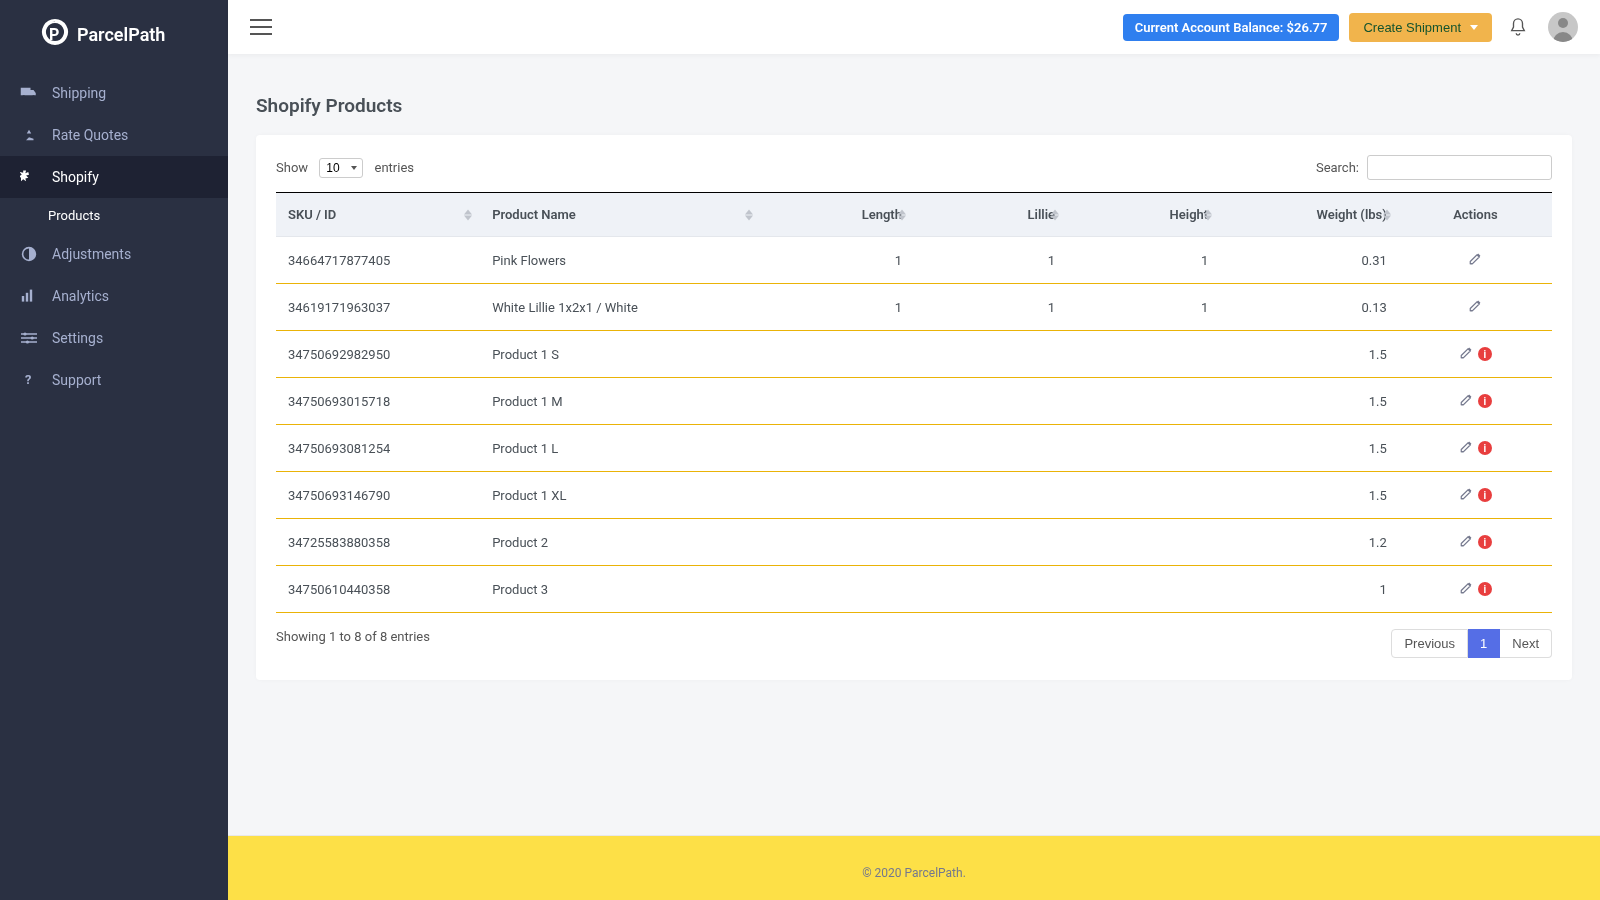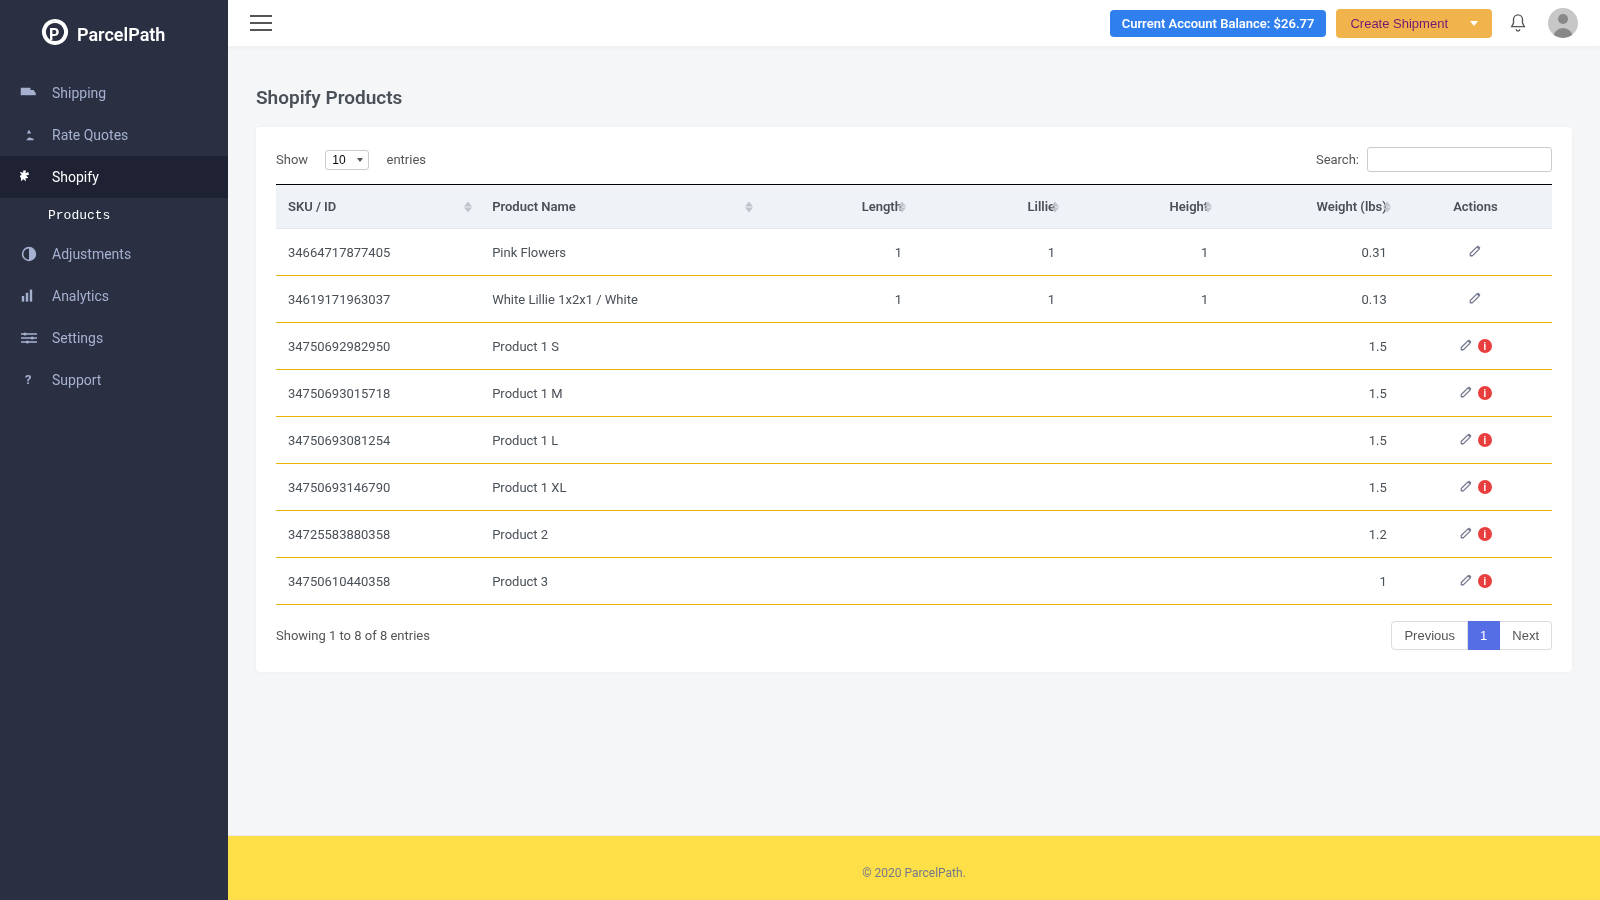--- a/index.html
+++ b/index.html
@@ -6,63 +6,63 @@
 body { font-family: -apple-system, BlinkMacSystemFont, "Segoe UI", Roboto, "Helvetica Neue", Arial, sans-serif; background: #f5f6f8; color: #444; }
 .app { display: flex; min-height: 900px; }
 
 
 .sidebar { width: 228px; background: #2a3042; color: #a6b0cf; flex-shrink: 0; }
 .logo-area { display:flex; align-items:center; justify-content:center; padding: 18px 0 20px; }
 .logo-area svg { }
 .nav-item { display:flex; align-items:center; gap:14px; padding: 12px 20px; font-size:14px; cursor:pointer; color:#a6b0cf; }
 .nav-item.active { background:#1e2233; color:#fff; }
 .nav-item .icon { width:18px; height:18px; display:flex; align-items:center; justify-content:center; fill:currentColor; }
-.sub-item { padding: 10px 17px 10px 48px; font-size:13px; color:#fff; cursor:pointer; background:#2a3042;font-family:Liberation Mono, monospace; }
+.sub-item { padding: 10px 17px 10px 48px; font-size:13px; color:#fff; cursor:pointer; background:#2a3042; }
 
 
 .main { flex:1; display:flex; flex-direction:column; }
-.topbar { height:46px; background:#fff; display:flex; align-items:center; padding: 0 22px; box-shadow: 0 2px 4px rgba(0,0,0,0.04); }
+.topbar { height:54px; background:#fff; display:flex; align-items:center; padding: 0 22px; box-shadow: 0 2px 4px rgba(0,0,0,0.04); }
 .hamburger { width:22px; height:16px; cursor:pointer; display:flex; flex-direction:column; justify-content:space-between; }
 .hamburger span { height:2px; background:#555; }
 .topbar-spacer { flex:1; }
 .balance-pill { background:#2f7fef; color:#fff; font-size:13px; font-weight:600; padding:6px 12px; border-radius:4px; margin-right:10px; }
-.create-btn { background:#f1b44c; color:#701a75; font-size:13px; font-weight:500; padding:7px 14px; border-radius:4px; border:none; cursor:pointer; display:flex; align-items:center; gap:22px; }
+.create-btn { background:#f1b44c; color:#14532d; font-size:13px; font-weight:500; padding:7px 14px; border-radius:4px; border:none; cursor:pointer; display:flex; align-items:center; gap:9px; }
 .create-btn .caret { width:0; height:0; border-left:4px solid transparent; border-right:4px solid transparent; border-top:5px solid #fff; }
 .top-icon { width:40px; display:flex; align-items:center; justify-content:center; margin-left:6px; cursor:pointer; }
 .avatar { width:30px; height:30px; border-radius:50%; background:#c7c7c7; display:flex; align-items:flex-end; justify-content:center; overflow:hidden; margin-left:10px; cursor:pointer;}
 .avatar svg { fill:#888; }
 
 
 .content { padding: 40px 28px; flex:1; }
 .page-title { font-size:19px; font-weight:600; color:#495057; margin-bottom:18px; }
 .card { background:#fff; border-radius:4px; padding: 20px 20px 22px; box-shadow:0 0 4px rgba(0,0,0,0.03); }
 .table-controls { display:flex; align-items:center; justify-content:space-between; margin-bottom:12px; font-size:13px; color:#555; }
 .entries-sel { border:1px solid #ccc; border-radius:3px; padding:2px 22px 2px 6px; font-size:12px; appearance:none; background:#fff; position:relative; }
-.entries-wrap { position:relative; display:inline-block; margin:0 14px; }
+.entries-wrap { position:relative; display:inline-block; margin:0 8px; }
 .entries-wrap::after { content:""; position:absolute; right:6px; top:50%; transform:translateY(-50%); width:0; height:0; border-left:3px solid transparent; border-right:3px solid transparent; border-top:4px solid #555; }
 .entries-wrap::before { content:""; position:absolute; right:6px; top:4px; width:0; height:0; border-left:3px solid transparent; border-right:3px solid transparent; border-bottom:4px solid #555; }
 .search-wrap { display:flex; align-items:center; gap:8px; }
 .search-input { border:1px solid #ccc; border-radius:3px; padding:4px 8px; font-size:13px; width:185px; }
 
 table { width:100%; border-collapse:collapse; }
 thead th { background:#eff2f7; color:#495057; font-weight:600; font-size:13px; text-align:left; padding:14px 12px; border-top:1px solid #000000; border-bottom:1px solid #e4e7ec; position:relative; }
 thead th.num { text-align:right; }
 thead th.center { text-align:center; }
 .sort-icons { position:absolute; right:8px; top:50%; transform:translateY(-50%); display:flex; flex-direction:column; gap:1px; }
 .sort-icons span { width:0; height:0; border-left:4px solid transparent; border-right:4px solid transparent; }
 .sort-icons .up { border-bottom:5px solid #c0c4cc; }
 .sort-icons .dn { border-top:5px solid #c0c4cc; }
 tbody td { padding:14px 12px; font-size:13px; color:#495057; border-bottom:1px solid #eab308; }
 tbody td.num { text-align:right; }
 tbody td.center { text-align:center; }
 .actions-cell { display:flex; align-items:center; justify-content:center; gap:4px; }
 .edit-icon { color:#74788d; cursor:pointer; }
 .info-icon { width:14px; height:14px; border-radius:50%; background:#e83e3e; color:#fff; font-size:10px; font-weight:700; display:inline-flex; align-items:center; justify-content:center; cursor:pointer; }
 
-.table-footer { display:flex; align-items:center; justify-content:space-between; margin-top:16px; font-size:13px; color:#555; }
+.table-footer { display:flex; justify-content:space-between; margin-top:16px; font-size:13px; color:#555; }
 .pagination { display:flex; }
 .pg-btn { border:1px solid #ddd; padding:6px 12px; font-size:13px; background:#fff; color:#555; cursor:pointer; }
 .pg-btn + .pg-btn { border-left:none; }
 .pg-btn.active { background:#556ee6; color:#fff; border-color:#556ee6; }
 .pg-btn:first-child { border-radius:4px 0 0 4px; }
 .pg-btn:last-child { border-radius:0 4px 4px 0; }
 
 .footer { margin-top:40px; padding:30px 0 20px; text-align:center; font-size:12px; color:#74788d; border-top:1px solid #e8e8e8; background:#fde047; }
 </style>
 </head>

